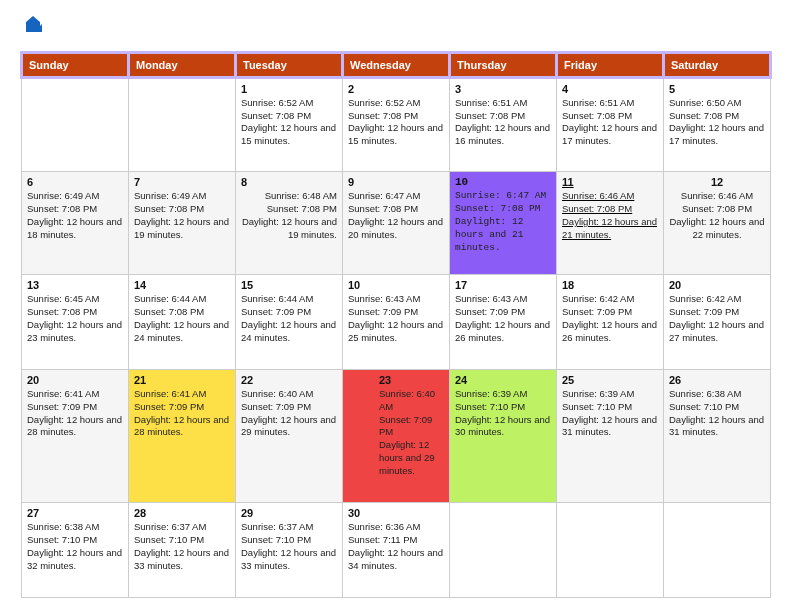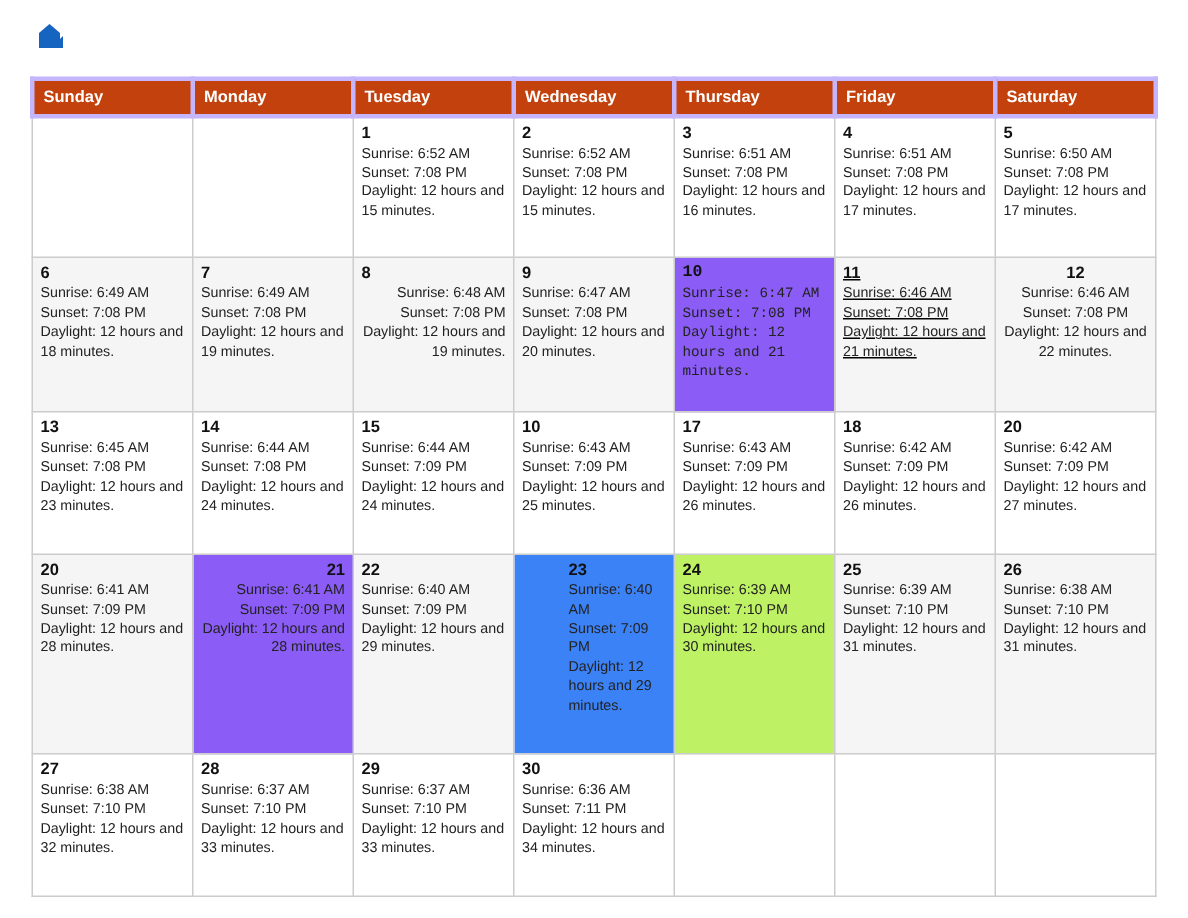--- a/index.html
+++ b/index.html
@@ -253,33 +253,33 @@
 Daylight: 12 hours and 27 minutes.</div>
           </td>
         </tr>
         <tr>
           <td style="background: rgb(245, 245, 245);">
             <span class="day-number">20</span>
             <div class="day-info" style="white-space: pre-line;">Sunrise: 6:41 AM
 Sunset: 7:09 PM
 Daylight: 12 hours and 28 minutes.</div>
           </td>
-          <td style="background: #8b5cf6; text-align: right;">
+          <td style="background: #fde047;">
             <span class="day-number">21</span>
             <div class="day-info" style="white-space: pre-line;">Sunrise: 6:41 AM
 Sunset: 7:09 PM
 Daylight: 12 hours and 28 minutes.</div>
           </td>
           <td style="background: rgb(245, 245, 245); margin-top: 13px;">
             <span class="day-number">22</span>
             <div class="day-info" style="white-space: pre-line;">Sunrise: 6:40 AM
 Sunset: 7:09 PM
 Daylight: 12 hours and 29 minutes.</div>
           </td>
-          <td style="background: #3b82f6; padding-left: 36px;">
+          <td style="background: #ef4444; padding-left: 36px;">
             <span class="day-number">23</span>
             <div class="day-info" style="white-space: pre-line;">Sunrise: 6:40 AM
 Sunset: 7:09 PM
 Daylight: 12 hours and 29 minutes.</div>
           </td>
           <td style="background: #bef264;">
             <span class="day-number">24</span>
             <div class="day-info" style="white-space: pre-line;">Sunrise: 6:39 AM
 Sunset: 7:10 PM
 Daylight: 12 hours and 30 minutes.</div>

